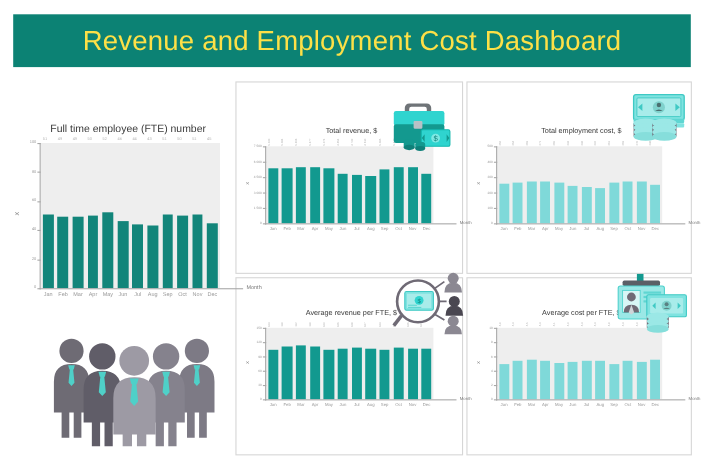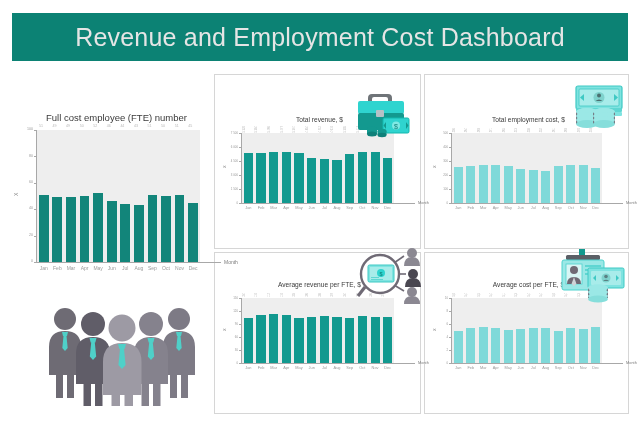--- a/index.html
+++ b/index.html
@@ -12,21 +12,21 @@
   }
   
   .header-band {
     position: absolute;
     left: 12px; top: 13px;
     width: 616px; height: 48px;
     background: #0c8274;
     display: flex; align-items: center; justify-content: center;
   }
   .header-title {
-    color: #e5e5e5;
+    color: #fde047;
     font-size: 25px;
     font-weight: 400;
     letter-spacing: 0.2px;
     white-space: nowrap;
   }
   
   .panel {
     position: absolute;
     border: 1px solid #d6d6d6;
     background: #ffffff;
@@ -166,21 +166,21 @@
 <div class="header-band">
   <div class="header-title">Revenue and Employment Cost Dashboard</div>
 </div>
 
 <div class="panel" id="panel-tl"></div>
 <div class="panel" id="panel-tr"></div>
 <div class="panel" id="panel-bl"></div>
 <div class="panel" id="panel-br"></div>
 
 <div class="chart" id="chart-fte">
-  <div class="chart-title">Full cost employee (FTE) number</div>
+  <div class="chart-title">Full time employee (FTE) number</div>
 <div class="plot">
       <div class="bars">
         <div class="bar-wrap">
           <div class="bar" title="Jan: 51" style="height: 51%; background: rgb(18, 133, 122);">
             <div class="bar-label">51</div>
           </div>
         </div>
         <div class="bar-wrap">
           <div class="bar" title="Feb: 49" style="height: 49%; background: rgb(18, 133, 122);">
             <div class="bar-label">49</div>

